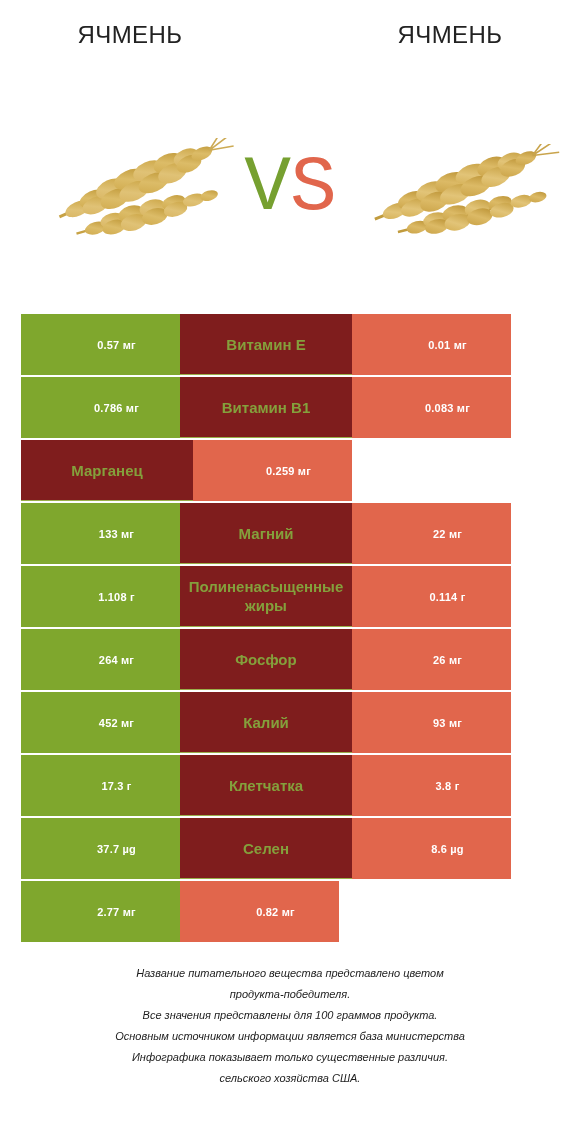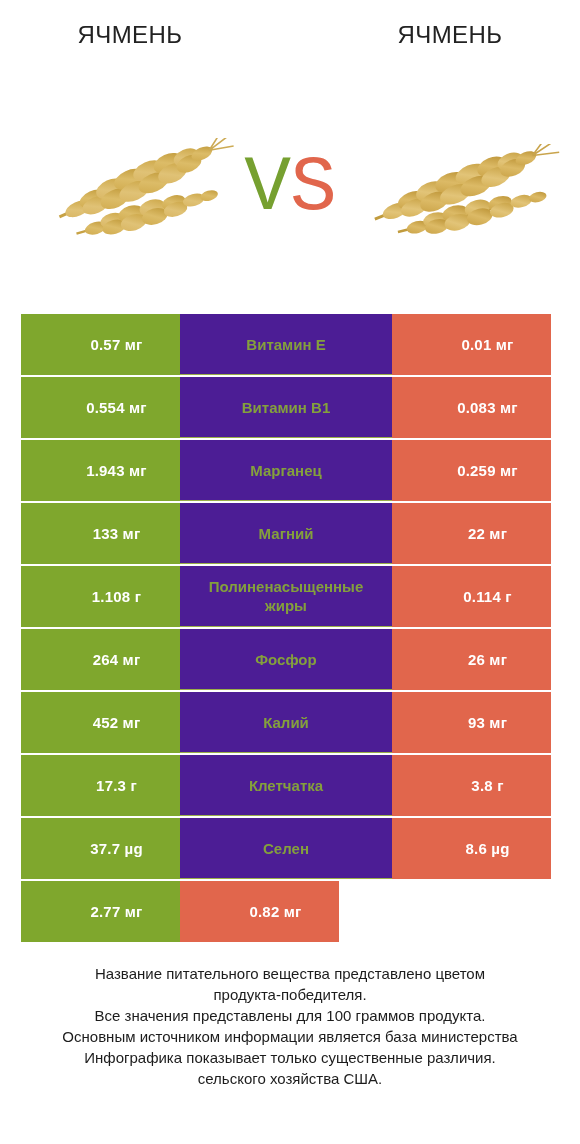--- a/index.html
+++ b/index.html
@@ -82,52 +82,53 @@
   }
   .cell {
     display: flex;
     align-items: center;
     justify-content: center;
     text-align: center;
     overflow: hidden;
   }
   .cell-left, .cell-right {
     width: 159px;
-    font-size: 15px;
+    font-size: 11px;
     font-weight: 700;
     color: #ffffff;
     letter-spacing: 0.2px;
     padding-left: 32px;
   }
   .cell-left  { background: #7fa72d; }
   .cell-right { background: #e1664c; }
   .cell-mid {
-    width: 212px;
-    background: #4c1d95;
+    width: 172px;
+    background: #7f1d1d;
     border-bottom: 1px solid #9aae4a;
     font-size: 15px;
     font-weight: 700;
     color: #84a03c;
     line-height: 19px;
     padding: 0 8px;
   }
   .row:first-child .cell-mid { border-top: none; }
   .cell-mid span { display: block; width: 184px; }
 
   
   .footer {
     position: absolute;
     left: 0;
     top: 963px;
     width: 580px;
     text-align: center;
-    font-size: 15px;
+    font-size: 11px;
     line-height: 21px;
     color: #1c1c1c;
     padding: 0 24px;
+    font-style: italic;
   }
   .footer p { margin: 0; }
 </style>
 </head>
 <body>
 
 <div class="header">
   <div class="title title-left">ЯЧМЕНЬ</div>
   <div class="title title-right">ЯЧМЕНЬ</div>
 </div>
@@ -244,28 +245,27 @@
 
 <div class="table" id="table">
     <div class="row">
       <div class="cell cell-left">0.57 мг</div>
       <div class="cell cell-mid">
         <span>Витамин E</span>
       </div>
       <div class="cell cell-right">0.01 мг</div>
     </div>
     <div class="row">
-      <div class="cell cell-left">0.554 мг</div>
+      <div class="cell cell-left">0.786 мг</div>
       <div class="cell cell-mid">
         <span>Витамин B1</span>
       </div>
       <div class="cell cell-right">0.083 мг</div>
     </div>
     <div class="row">
-      <div class="cell cell-left">1.943 мг</div>
       <div class="cell cell-mid">
         <span>Марганец</span>
       </div>
       <div class="cell cell-right">0.259 мг</div>
     </div>
     <div class="row">
       <div class="cell cell-left">133 мг</div>
       <div class="cell cell-mid">
         <span>Магний</span>
       </div>

